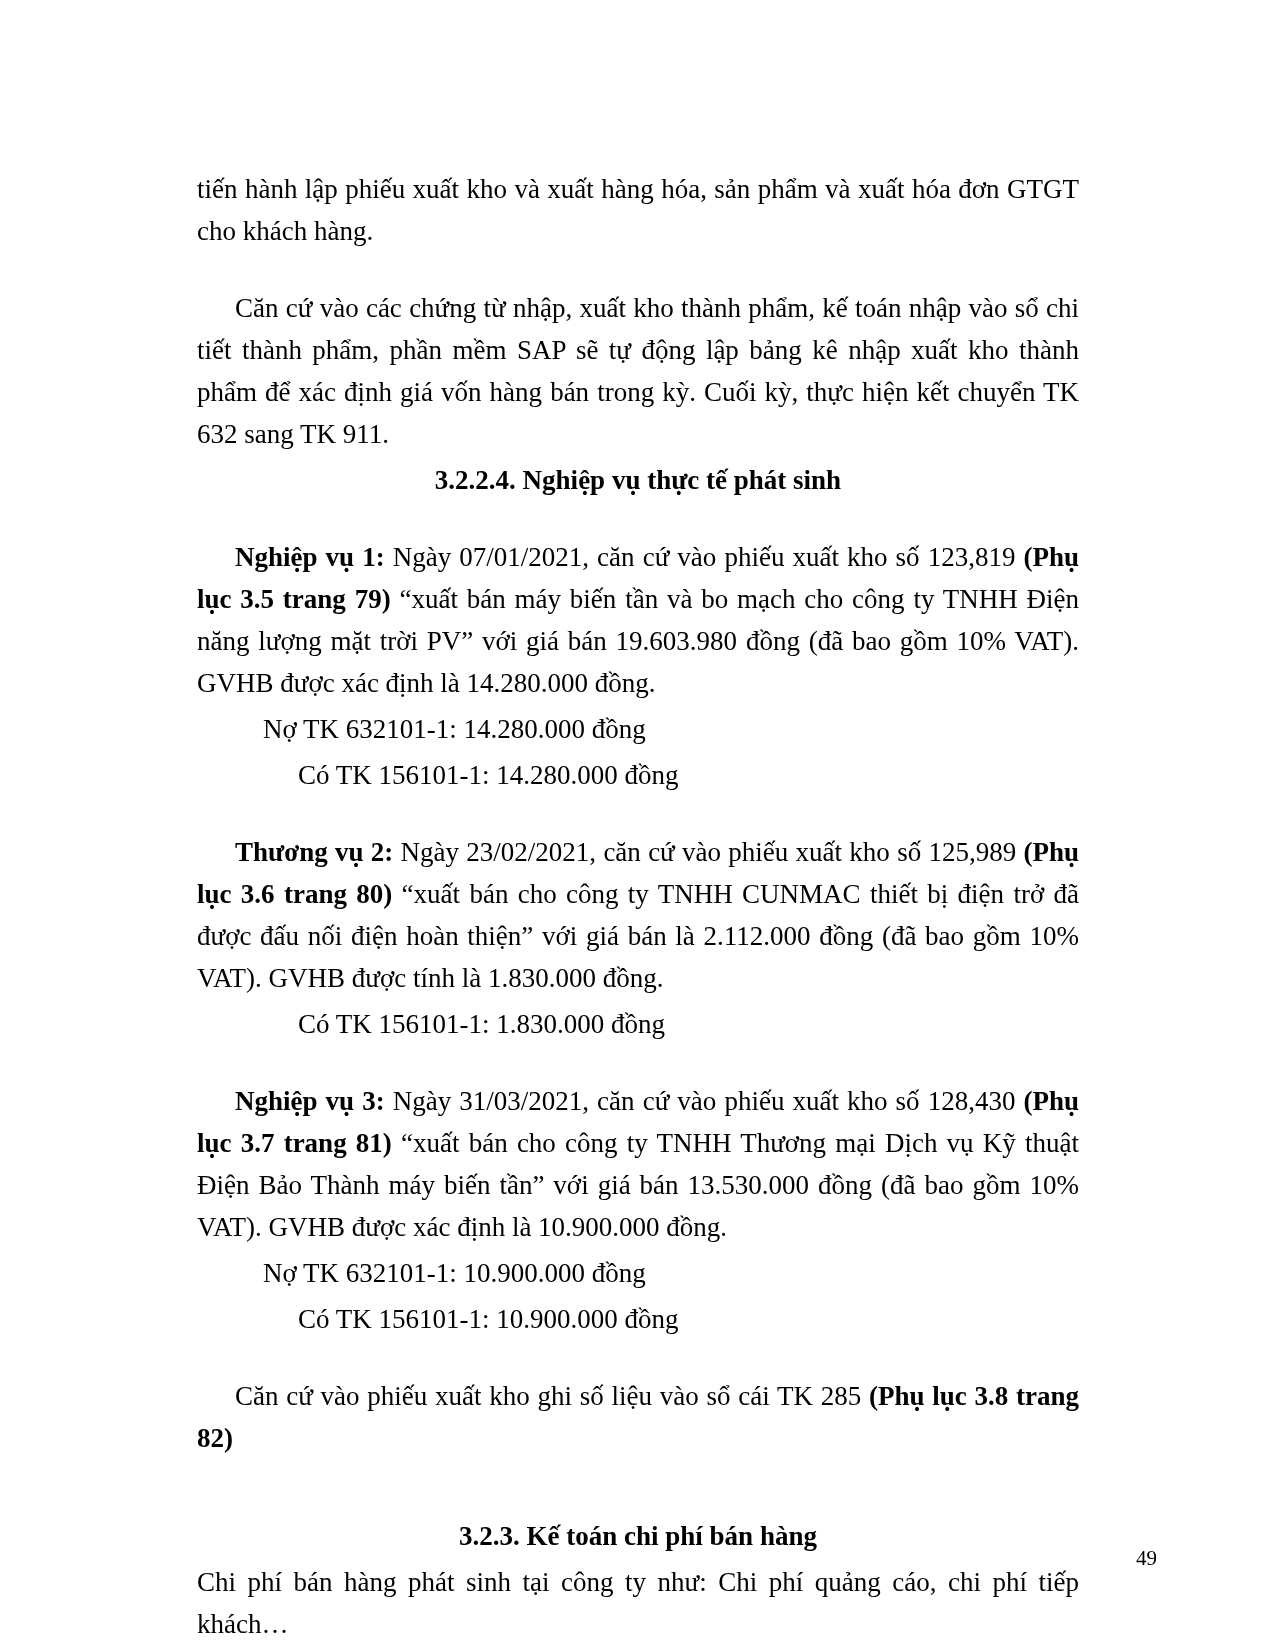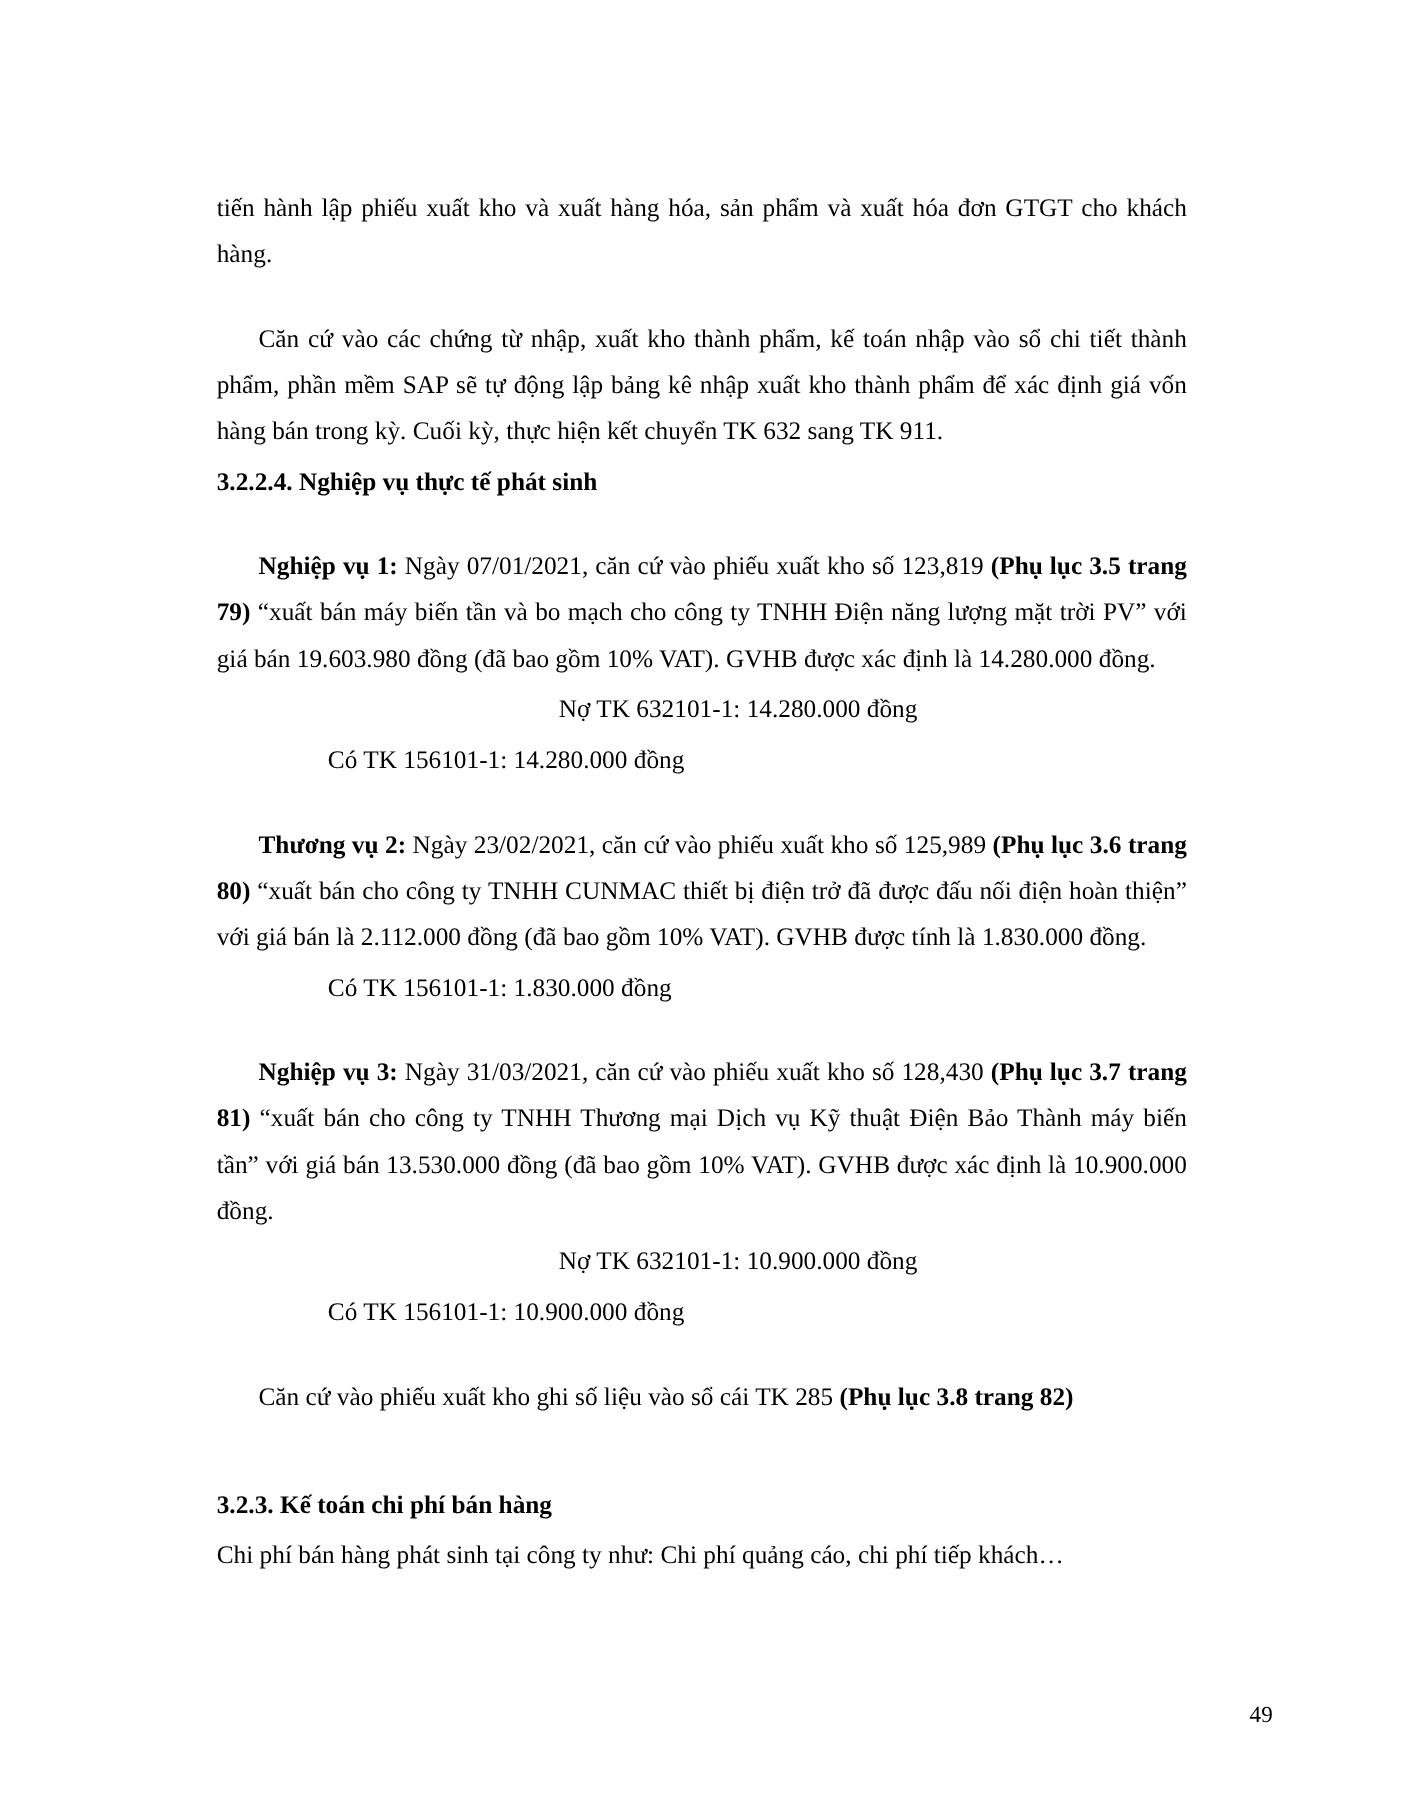--- a/index.html
+++ b/index.html
@@ -11,30 +11,30 @@
     background: #ffffff;
     color: #000000;
     font-family: "Liberation Serif", "DejaVu Serif", serif;
     overflow: hidden;
   }
   .content {
     position: absolute;
     left: 197px;
     top: 168px;
     width: 882px;
-    font-size: 23px;
+    font-size: 27px;
     line-height: 42px;
     text-align: justify;
     font-family: Liberation Serif, serif;
   }
   .para { margin-bottom: 4px; }
   .indent { text-indent: 38px; margin-top: 35px; }
-  .heading { font-weight: bold; text-align: left; }
+  .heading { font-weight: bold; text-align: center; }
   .heading-gap { margin-top: 56px; }
-  .entry-debit  { padding-left: 66px;  text-align: center; }
+  .entry-debit  { padding-left: 66px;  text-align: left; }
   .entry-credit { padding-left: 101px; text-align: left; }
   .b { font-weight: bold; }
   .page-number {
     position: absolute;
     top: 1540px;
     left: 1136px;
     font-size: 21px;
     line-height: 36px;
   }
 </style>

